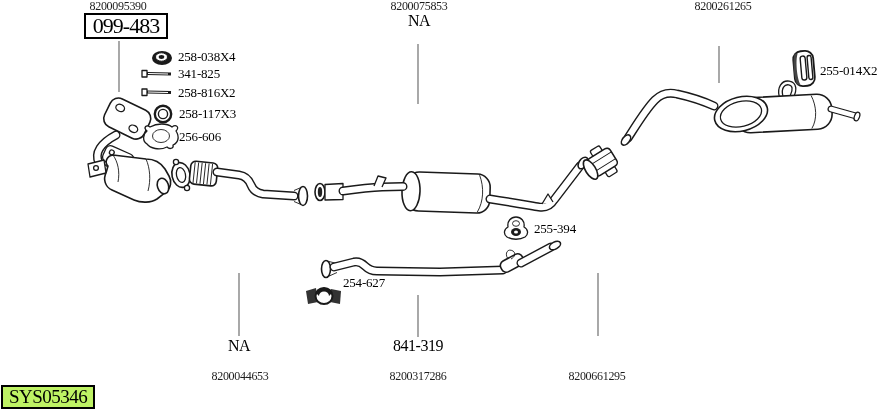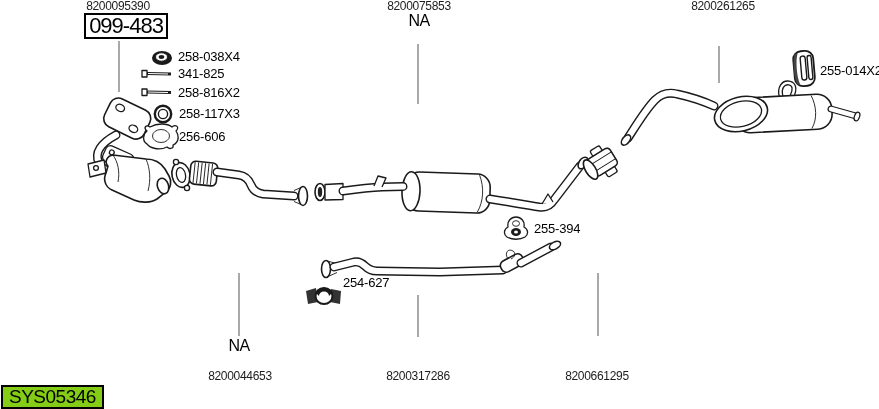--- a/index.html
+++ b/index.html
@@ -1,32 +1,32 @@
 <!DOCTYPE html>
 <html><head>
 <meta charset="utf-8">
 <style>
   html,body{margin:0;padding:0;background:#fff;}
   .stage{
     position:relative;width:879px;height:409px;background:#fff;overflow:hidden;
-    font-family:Liberation Sans, sans-serif;color:#000;
+    font-family:Liberation Serif, serif;color:#000;
   }
   .stage svg{position:absolute;left:0;top:0;}
   .lbl{position:absolute;white-space:nowrap;line-height:1.05;}
   .c{transform:translateX(-50%);}
   .oe{font-size:12px;letter-spacing:-0.3px;color:#1c1c1c;}
   .big{font-size:16px;letter-spacing:-0.5px;color:#000;}
   .small{font-size:13px;letter-spacing:-0.2px;color:#000;text-align:right;}
   .partbox{
     position:absolute;border:2px solid #000;background:#fff;
     display:flex;align-items:center;justify-content:center;
     font-size:22px;letter-spacing:-1px;margin-left:8px;
   }
   .sysbox{
-    position:absolute;border:2px solid #000;background:#84cc16;
+    position:absolute;border:2px solid #000;background:#bef264;
     padding:0 6px;font-size:19px;letter-spacing:-0.5px;line-height:20px;height:20px;
     display:flex;align-items:center;justify-content:flex-end;
   }
   
   .part{fill:#fff;stroke:#1a1a1a;stroke-width:1.6;stroke-linejoin:round;}
   .thin{stroke-width:1.3;}
   .hair{fill:none;stroke:#1a1a1a;stroke-width:0.9;}
   .pipe-o{fill:none;stroke:#1a1a1a;stroke-width:9;stroke-linecap:round;stroke-linejoin:round;}
   .pipe-i{fill:none;stroke:#fff;stroke-width:6.2;stroke-linecap:round;stroke-linejoin:round;}
   .pipe-o.sm{stroke-width:7;} .pipe-i.sm{stroke-width:4.6;}
@@ -203,20 +203,21 @@
   <div class="lbl small" style="left:179px;top:107px">258-117X3</div>
   <div class="lbl small" style="left:179px;top:130px">256-606</div>
 
   <div class="lbl small" style="left:820px;top:64px">255-014X2</div>
   <div class="lbl small" style="left:534px;top:222px">255-394</div>
   <div class="lbl small" style="left:343px;top:276px">254-627</div>
 
   <div class="lbl big c" style="left:239px;top:338px">NA</div>
   <div class="lbl oe c" style="left:240px;top:370px">8200044653</div>
 
+  <div class="lbl big c" style="left:418px;top:338px">841-319</div>
   <div class="lbl oe c" style="left:418px;top:370px">8200317286</div>
 
   <div class="lbl oe c" style="left:597px;top:370px">8200661295</div>
 
   <div class="sysbox" style="left:1px;top:385px">
     <span>SYS05346</span>
   </div>
 
 </div>
 

